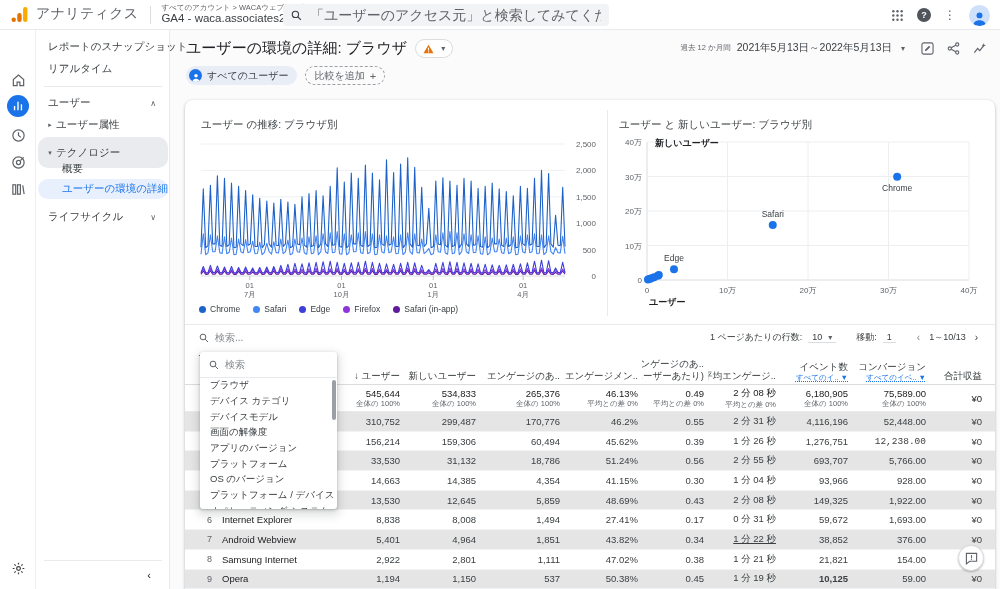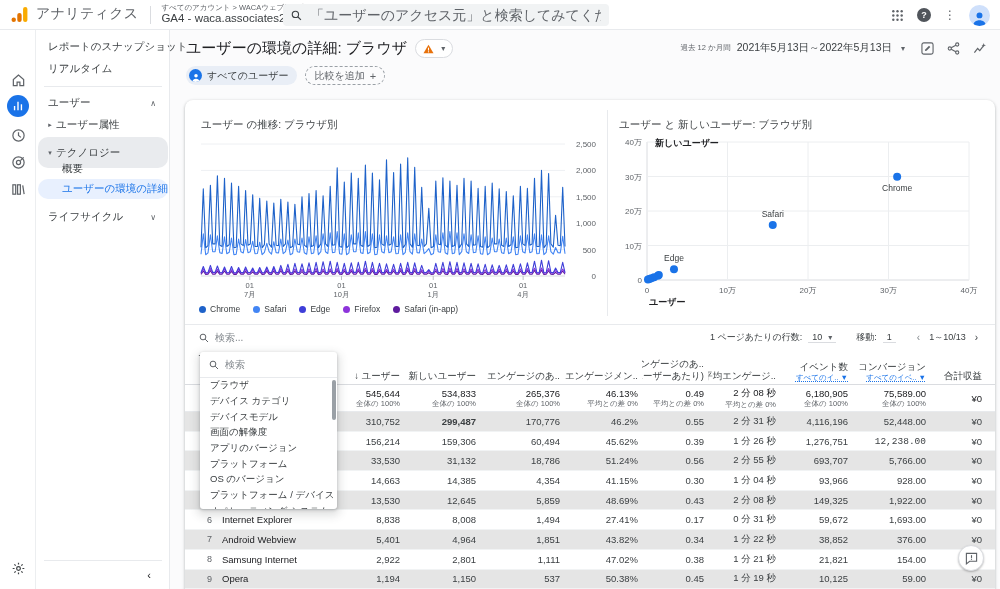--- a/index.html
+++ b/index.html
@@ -503,21 +503,21 @@
           <div class="cell" style="width: 56px; flex: 0 0 56px;">
             <span style="color: rgb(32, 33, 36);">¥0</span>
           </div>
         </div>
         <div class="trow data-row odd">
           <div class="cell namecol" style="width: 148px; flex: 0 0 148px;">
             <span class="rank">1</span>
             <span class="bname">Chrome</span>
           </div>
           <div class="cell" style="width: 62px; flex: 0 0 62px;">310,752</div>
-          <div class="cell" style="width: 76px; flex: 0 0 76px; font-weight: bold;">299,487</div>
+          <div class="cell" style="width: 76px; flex: 0 0 76px;">299,487</div>
           <div class="cell" style="width: 84px; flex: 0 0 84px;">170,776</div>
           <div class="cell" style="width: 78px; flex: 0 0 78px;">46.2%</div>
           <div class="cell" style="width: 66px; flex: 0 0 66px;">0.55</div>
           <div class="cell" style="width: 72px; flex: 0 0 72px;">2 分 31 秒</div>
           <div class="cell" style="width: 72px; flex: 0 0 72px;">4,116,196</div>
           <div class="cell" style="width: 78px; flex: 0 0 78px;">52,448.00</div>
           <div class="cell" style="width: 56px; flex: 0 0 56px;">¥0</div>
         </div>
         <div class="trow data-row">
           <div class="cell namecol" style="width: 148px; flex: 0 0 148px;">
@@ -597,21 +597,21 @@
         <div class="trow data-row odd">
           <div class="cell namecol" style="width: 148px; flex: 0 0 148px;">
             <span class="rank">7</span>
             <span class="bname">Android Webview</span>
           </div>
           <div class="cell" style="width: 62px; flex: 0 0 62px;">5,401</div>
           <div class="cell" style="width: 76px; flex: 0 0 76px;">4,964</div>
           <div class="cell" style="width: 84px; flex: 0 0 84px;">1,851</div>
           <div class="cell" style="width: 78px; flex: 0 0 78px;">43.82%</div>
           <div class="cell" style="width: 66px; flex: 0 0 66px;">0.34</div>
-          <div class="cell" style="width: 72px; flex: 0 0 72px;">1 分 22 秒</div>
+          <div class="cell" style="width: 72px; flex: 0 0 72px; text-decoration: underline;">1 分 22 秒</div>
           <div class="cell" style="width: 72px; flex: 0 0 72px;">38,852</div>
           <div class="cell" style="width: 78px; flex: 0 0 78px;">376.00</div>
           <div class="cell" style="width: 56px; flex: 0 0 56px;">¥0</div>
         </div>
         <div class="trow data-row">
           <div class="cell namecol" style="width: 148px; flex: 0 0 148px;">
             <span class="rank">8</span>
             <span class="bname">Samsung Internet</span>
           </div>
           <div class="cell" style="width: 62px; flex: 0 0 62px;">2,922</div>
@@ -628,21 +628,21 @@
           <div class="cell namecol" style="width: 148px; flex: 0 0 148px;">
             <span class="rank">9</span>
             <span class="bname">Opera</span>
           </div>
           <div class="cell" style="width: 62px; flex: 0 0 62px;">1,194</div>
           <div class="cell" style="width: 76px; flex: 0 0 76px;">1,150</div>
           <div class="cell" style="width: 84px; flex: 0 0 84px;">537</div>
           <div class="cell" style="width: 78px; flex: 0 0 78px;">50.38%</div>
           <div class="cell" style="width: 66px; flex: 0 0 66px;">0.45</div>
           <div class="cell" style="width: 72px; flex: 0 0 72px;">1 分 19 秒</div>
-          <div class="cell" style="width: 72px; flex: 0 0 72px;">10,125</div>
+          <div class="cell" style="width: 72px; flex: 0 0 72px; font-weight: bold;">10,125</div>
           <div class="cell" style="width: 78px; flex: 0 0 78px;">59.00</div>
           <div class="cell" style="width: 56px; flex: 0 0 56px;">¥0</div>
         </div>
       </div>
   </div>
 
 </div>
 
 <div class="dropdown">
   <div class="dd-search">

